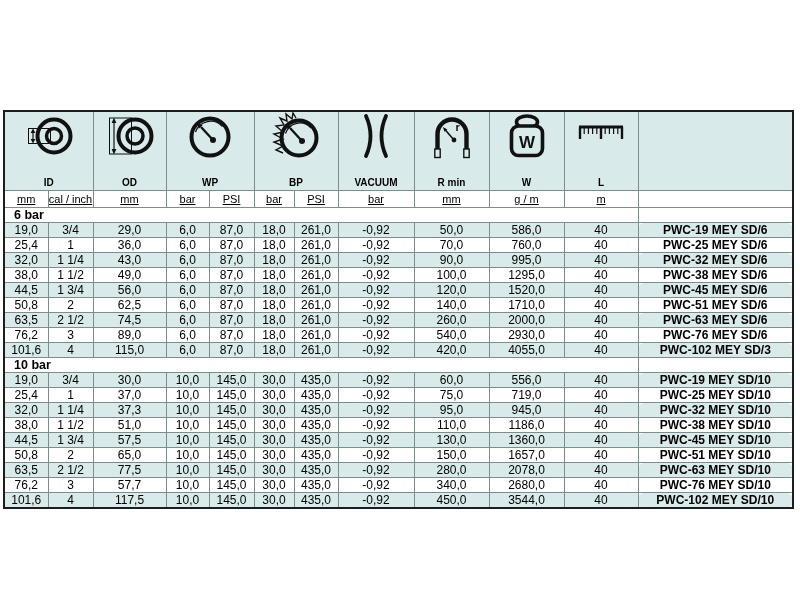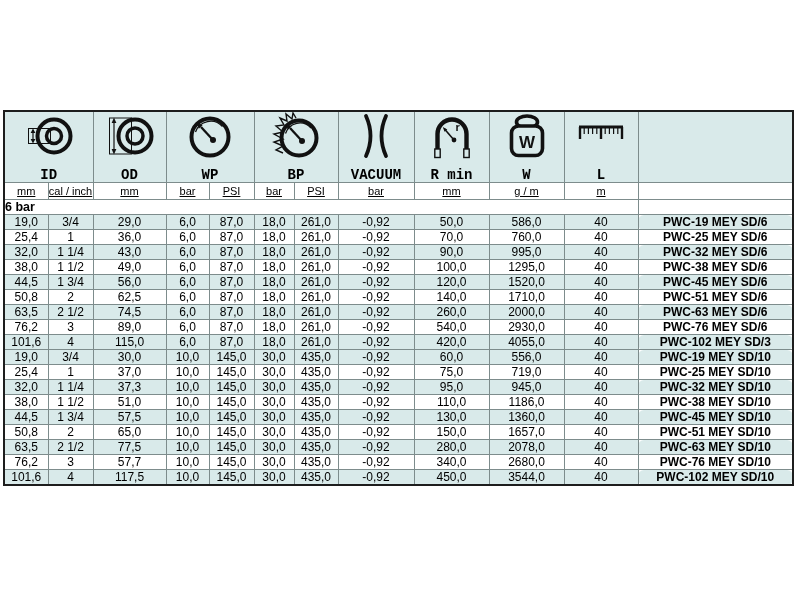--- a/index.html
+++ b/index.html
@@ -13,27 +13,27 @@
     border-collapse:collapse;table-layout:fixed;width:789px;
     border:2px solid #1d1d1d;
   }
   td,th{border:1px solid #7d8c8c;padding:0;overflow:hidden;white-space:nowrap;}
   
   th.icon-th{
     background:#d9eaea;height:64px;vertical-align:middle;text-align:center;
     font-weight:bold;
   }
   .icon-box{height:48px;display:flex;align-items:center;justify-content:center;}
-  .hdr-label{font-size:14px;font-weight:bold;line-height:14px;margin-top:8px;font-family:Liberation Mono, monospace;}
+  .hdr-label{font-size:10px;font-weight:bold;line-height:14px;margin-top:16px;}
   
   .unit-td{height:16px;background:#ffffff;text-align:center;font-size:11px;line-height:12px;text-decoration:underline;}
   
   .section-row td{height:14px;background:#ffffff;}
   td.section-label{
-    text-align:left;font-weight:bold;font-size:12.5px;line-height:13px;
+    text-align:left;font-weight:bold;font-size:12.5px;line-height:13px;padding-left:9px;
   }
   
   .data-row td{
     height:14px;text-align:center;font-size:12px;line-height:13px;background:#ffffff;
   }
   .data-row.alt td{background:#d9eaea;}
   .data-row td.product{font-weight:bold;font-size:12px;border-radius:6px;}
   svg{display:block;}
 </style>
 </head>
@@ -301,20 +301,24 @@
           <td>6,0</td>
           <td>87,0</td>
           <td>18,0</td>
           <td>261,0</td>
           <td>-0,92</td>
           <td>420,0</td>
           <td>4055,0</td>
           <td>40</td>
           <td class="product">PWC-102 MEY SD/3</td>
         </tr>
+        <tr class="section-row">
+          <td colspan="11" class="section-label">10 bar</td>
+          <td></td>
+        </tr>
         <tr class="data-row alt">
           <td>19,0</td>
           <td>3/4</td>
           <td>30,0</td>
           <td>10,0</td>
           <td>145,0</td>
           <td>30,0</td>
           <td>435,0</td>
           <td>-0,92</td>
           <td>60,0</td>

